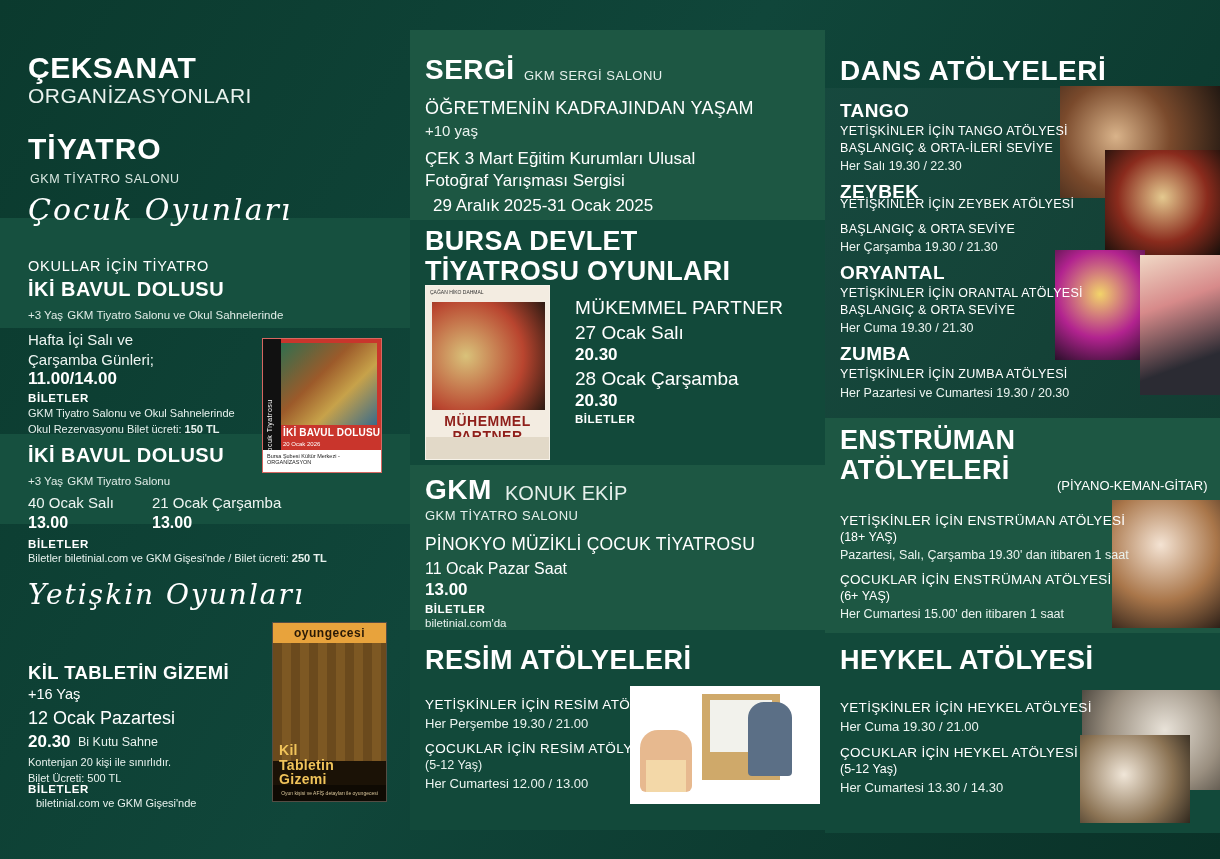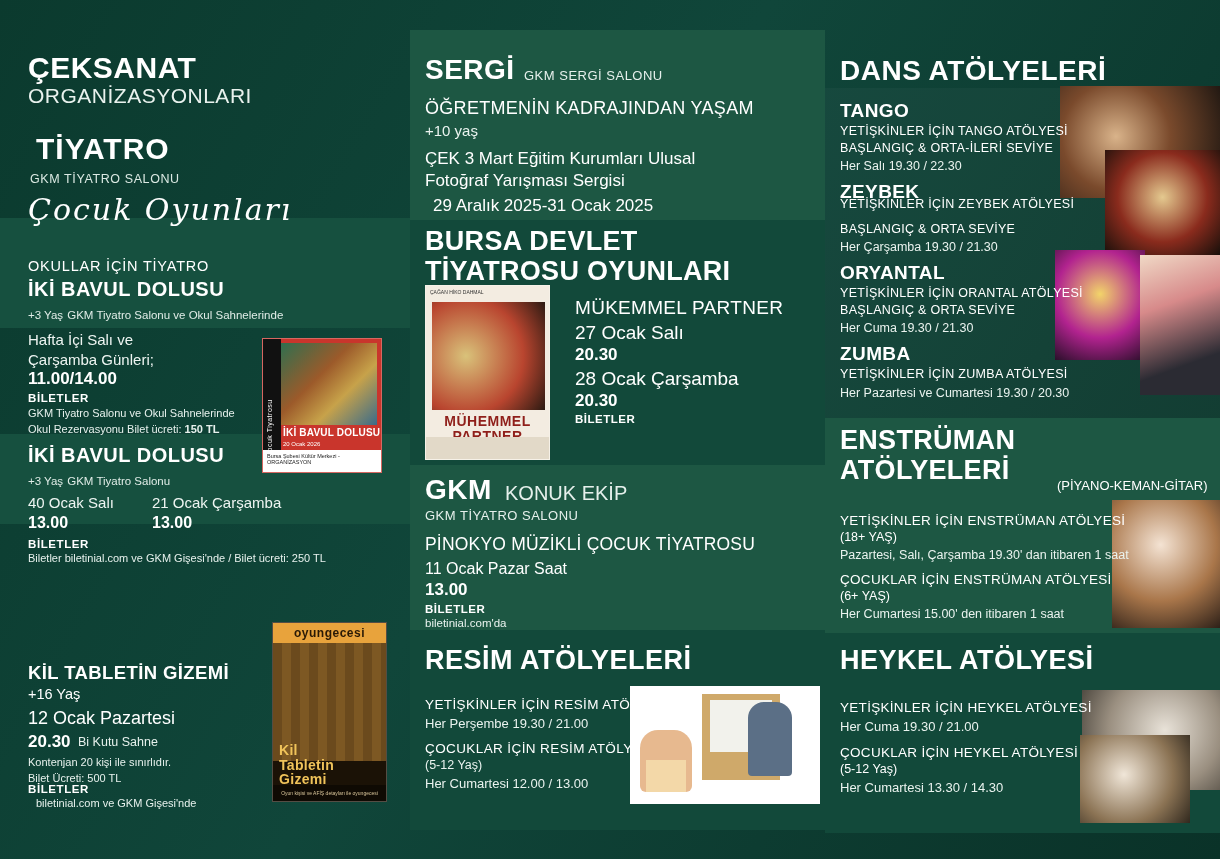--- a/index.html
+++ b/index.html
@@ -17,21 +17,21 @@
   }
   .col { position: absolute; }
 
   
   .left { left: 0; top: 0; width: 410px; height: 799px; }
   .left-band1 { position:absolute; left:0; top:218px; width:410px; height:110px; background:#16503f; }
   .left-band2 { position:absolute; left:0; top:434px; width:410px; height:90px; background:#16503f; }
   .brand { position:absolute; left:28px; top:52px; }
   .brand-1 { font-size: 30px; font-weight: bold; letter-spacing: .5px; line-height: 1.05; }
   .brand-2 { font-size: 21px; font-weight: normal; letter-spacing: .5px; color:#e9f2ee; line-height:1.1; }
-  .tiyatro { position:absolute; left:28px; top:132px; font-size:30px; font-weight:bold; letter-spacing:1px;margin-left:8px;}
+  .tiyatro { position:absolute; left:28px; top:132px; font-size:30px; font-weight:bold; letter-spacing:1px;}
   .tiyatro-sub { position:absolute; left:30px; top:172px; font-size:12.5px; letter-spacing:.6px; color:#dbe9e3;}
   .script1 { position:absolute; left:28px; top:192px; font-family:"DejaVu Serif", serif; font-style:italic; font-size:30px; letter-spacing:2px; color:#ffffff; }
   .script2 { position:absolute; left:28px; top:578px; font-family:"DejaVu Serif", serif; font-style:italic; font-size:28px; letter-spacing:2px; color:#ffffff; }
 
   .l-okullar { position:absolute; left:28px; top:258px; font-size:14.5px; letter-spacing:.8px; }
   .l-t1 { position:absolute; left:28px; top:278px; font-size:20px; font-weight:bold; letter-spacing:.5px; }
   .l-t1-age { position:absolute; left:28px; top:305px; font-size:15px; }
   .l-t1-age span { font-size:11.5px; color:#e0ece7; }
   .l-t1-days { position:absolute; left:28px; top:330px; font-size:15px; color:#eef5f2; line-height:1.35; }
   .l-t1-hours { position:absolute; left:28px; top:369px; font-size:17px; font-weight:bold; }
@@ -41,21 +41,21 @@
 
   .l-t2 { position:absolute; left:28px; top:444px; font-size:20px; font-weight:bold; letter-spacing:.5px;}
   .l-t2-age { position:absolute; left:28px; top:471px; font-size:15px; }
   .l-t2-age span { font-size:11.5px; color:#e0ece7; }
   .l-t2-d1 { position:absolute; left:28px; top:494px; font-size:15px; color:#eef5f2;}
   .l-t2-d2 { position:absolute; left:152px; top:494px; font-size:15px; color:#eef5f2;}
   .l-t2-h1 { position:absolute; left:28px; top:514px; font-size:16px; font-weight:bold;}
   .l-t2-h2 { position:absolute; left:152px; top:514px; font-size:16px; font-weight:bold;}
   .l-t2-bilet { position:absolute; left:28px; top:538px; font-size:11.5px; font-weight:bold; letter-spacing:.6px;}
   .l-t2-bilet-d { position:absolute; left:28px; top:552px; font-size:11px; color:#e7f1ed;}
-  .l-t2-bilet-d b { font-weight:normal;margin-top:44px; }
+  .l-t2-bilet-d b { font-weight:bold;margin-top:44px; }
 
   .l-t3 { position:absolute; left:28px; top:662px; font-size:18.5px; font-weight:bold; letter-spacing:.4px;}
   .l-t3-age { position:absolute; left:28px; top:686px; font-size:14.5px;}
   .l-t3-date { position:absolute; left:28px; top:708px; font-size:18px; }
   .l-t3-time { position:absolute; left:28px; top:732px; font-size:17px; font-weight:bold;}
   .l-t3-venue { position:absolute; left:78px; top:735px; font-size:12.5px; color:#e7f1ed;}
   .l-t3-note { position:absolute; left:28px; top:755px; font-size:11px; line-height:1.45; color:#e7f1ed;}
   .l-t3-bilet { position:absolute; left:28px; top:783px; font-size:11.5px; font-weight:bold; letter-spacing:.6px;}
   .l-t3-bilet-d { position:absolute; left:28px; top:797px; font-size:11px; color:#e7f1ed;padding-left:8px;}
 
@@ -223,20 +223,21 @@
     </div>
     <div class="l-t2-d1">40 Ocak Salı</div>
     <div class="l-t2-d2">21 Ocak Çarşamba</div>
     <div class="l-t2-h1">13.00</div>
     <div class="l-t2-h2">13.00</div>
     <div class="l-t2-bilet">BİLETLER</div>
     <div class="l-t2-bilet-d">
       <span>Biletler biletinial.com ve GKM Gişesi'nde / Bilet ücreti: </span><b>250 TL</b>
     </div>
 
+    <div class="script2">Yetişkin Oyunları</div>
 
     <div class="l-t3">KİL TABLETİN GİZEMİ</div>
     <div class="l-t3-age">+16 Yaş</div>
     <div class="l-t3-date">12 Ocak Pazartesi</div>
     <div class="l-t3-time">20.30</div>
     <div class="l-t3-venue">Bi Kutu Sahne</div>
     <div class="l-t3-note" style="white-space:pre-line">Kontenjan 20 kişi ile sınırlıdır.
 Bilet Ücreti: 500 TL</div>
     <div class="l-t3-bilet">BİLETLER</div>
     <div class="l-t3-bilet-d">biletinial.com ve GKM Gişesi'nde</div>

